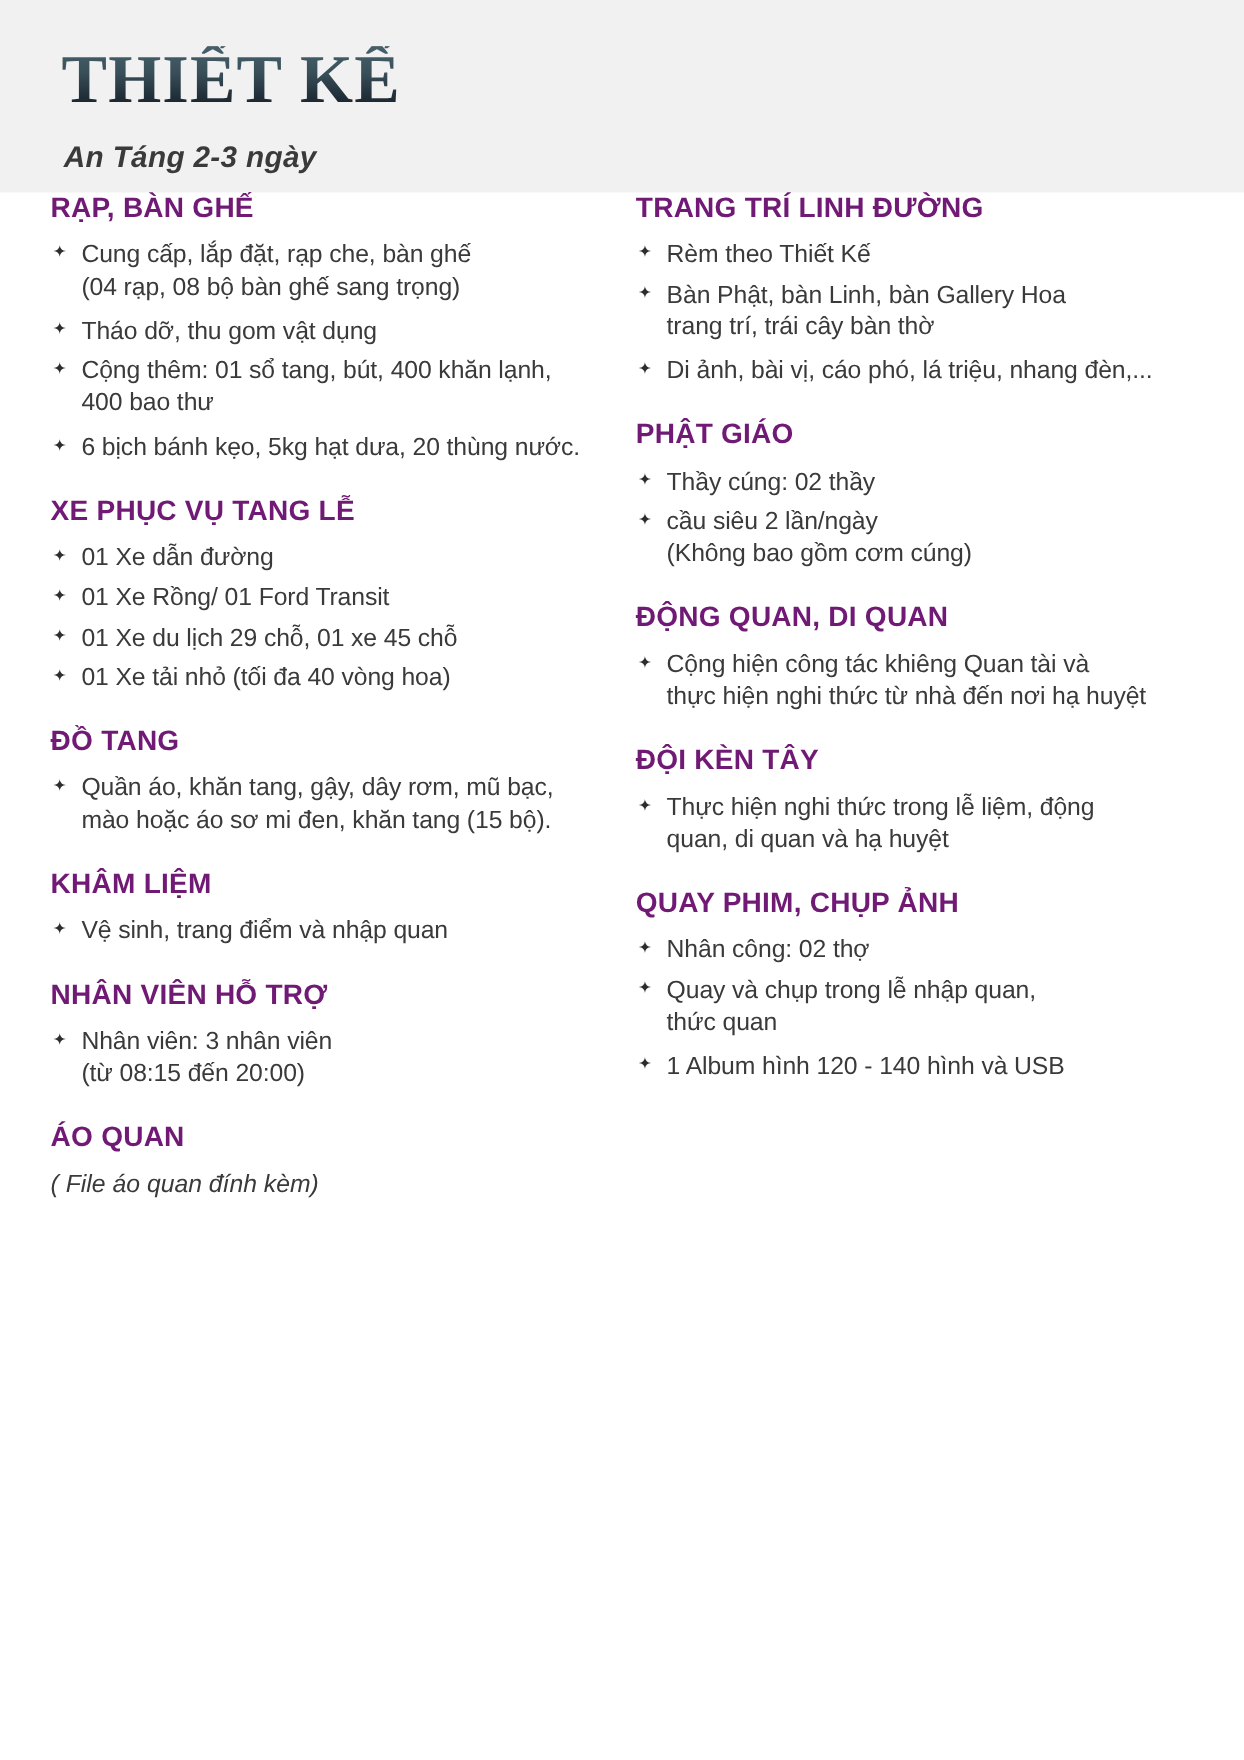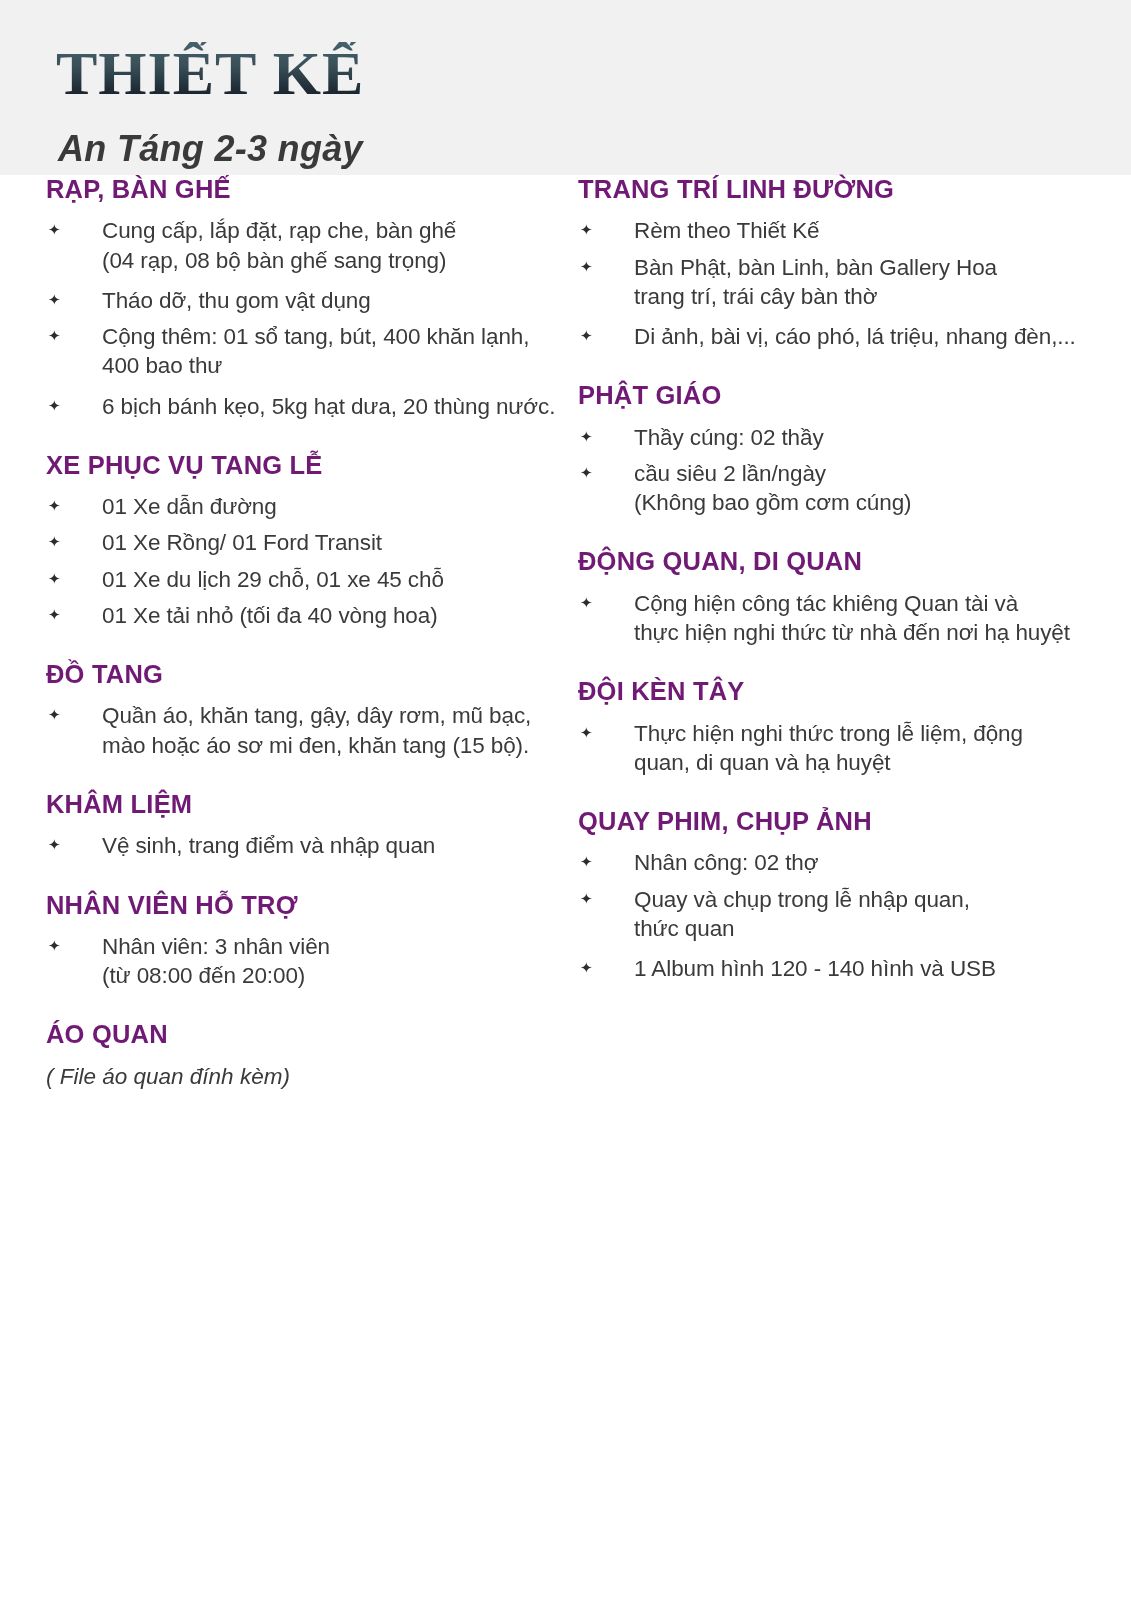--- a/index.html
+++ b/index.html
@@ -39,21 +39,21 @@
     -webkit-text-fill-color: transparent;
     white-space: nowrap;
   }
   .brand-subtitle {
     position: absolute;
     left: 58px;
     top: 128px;
     font-family: "Liberation Sans", sans-serif;
     font-style: italic;
     font-weight: 700;
-    font-size: 36px;
+    font-size: 27px;
     letter-spacing: 0.3px;
     color: #3a3a3a;
     white-space: nowrap;
   }
 
   
   .columns {
     position: absolute;
     left: 0;
     top: 175px;
@@ -94,21 +94,21 @@
     margin: 0;
   }
   .bullet .star {
     position: absolute;
     left: 2px;
     top: 0px;
     font-size: 15px;
     line-height: 1.9;
     color: #2d2d2d;
   }
-  .bullet .line { display: block; margin-left: 28px; }
+  .bullet .line { display: block; }
   .bullet .line.italic { }
 
   .note-italic {
     font-size: 22.5px;
     font-style: italic;
     color: #3a3a3a;
     line-height: 1.3;
     margin: 0;
   }
 
@@ -205,21 +205,21 @@
         </ul>
       </div>
       <div class="gap-section"></div>
       <div class="section">
         <div class="section-heading">NHÂN VIÊN HỖ TRỢ</div>
         <div class="gap-heading"></div>
         <ul class="bullets">
           <li class="bullet">
             <span class="star">✦</span>
             <span class="line">Nhân viên: 3 nhân viên</span>
-            <span class="line">(từ 08:00 đến 20:00)</span>
+            <span class="line">(từ 08:15 đến 20:00)</span>
           </li>
         </ul>
       </div>
       <div class="gap-section"></div>
       <div class="section">
         <div class="section-heading">ÁO QUAN</div>
         <div class="gap-heading"></div>
         <div class="note-italic">( File áo quan đính kèm)</div>
       </div>
     </div>

